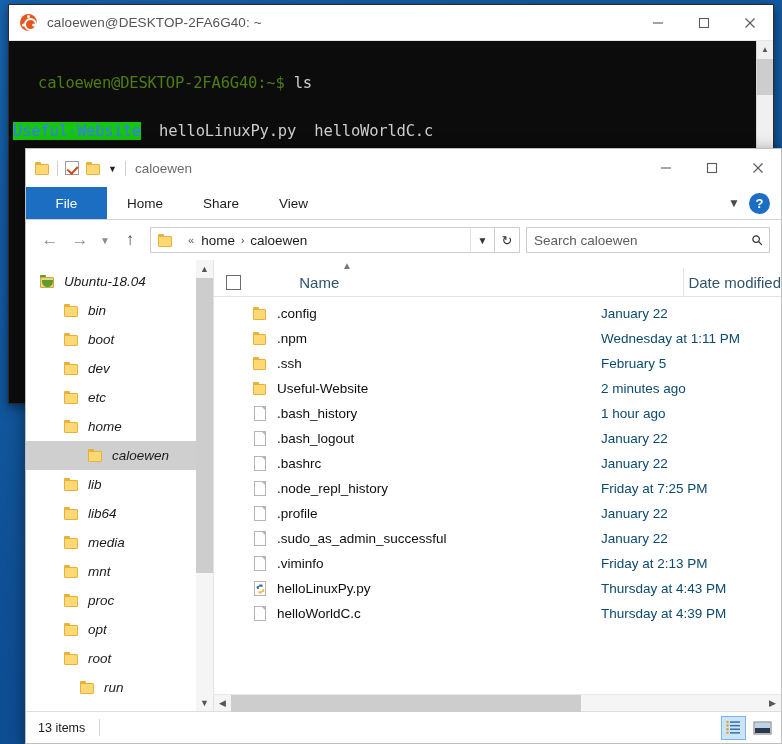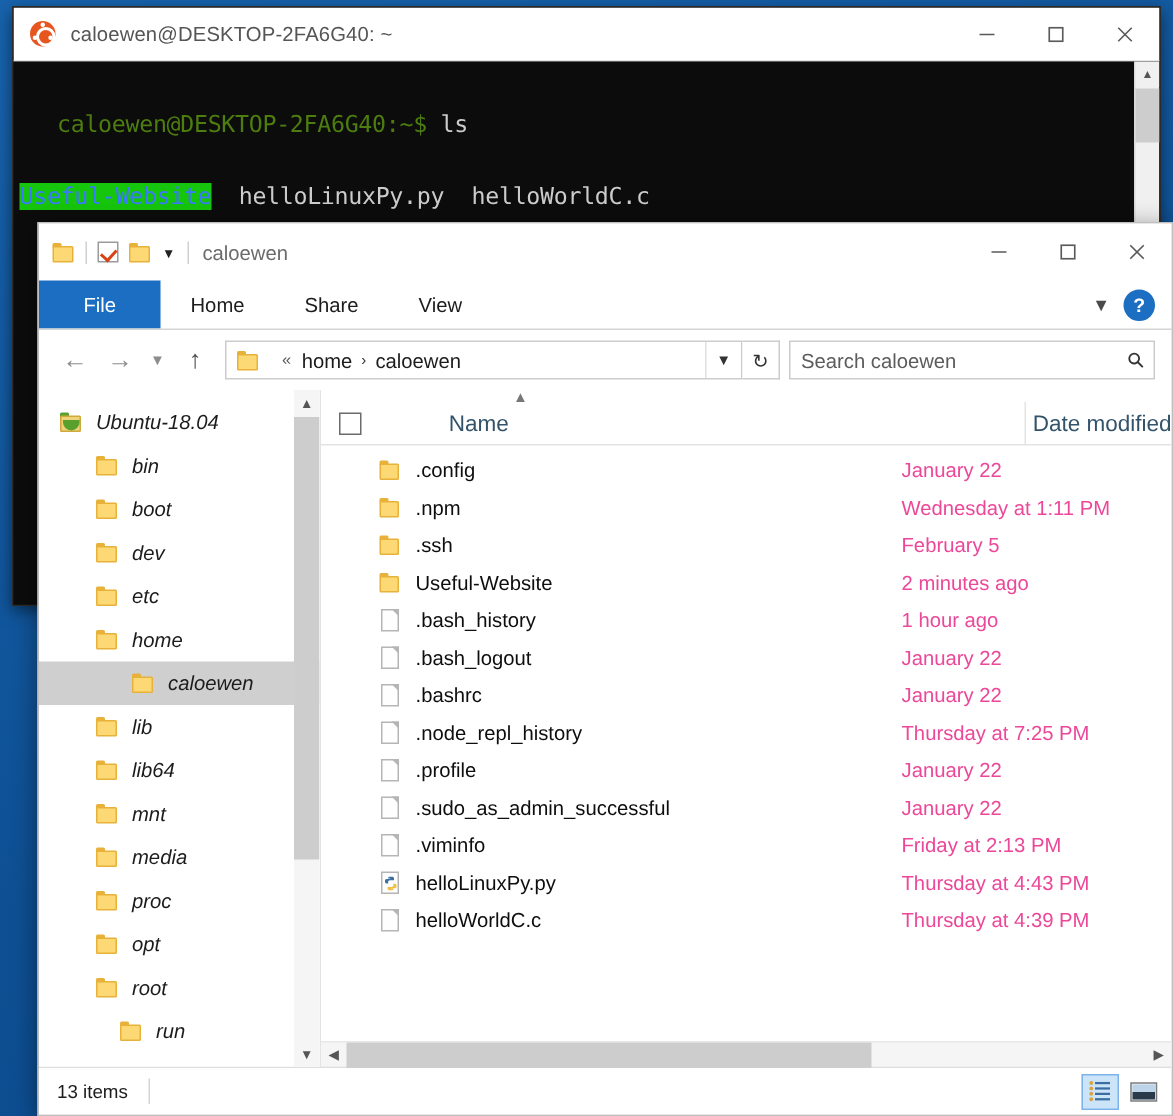--- a/index.html
+++ b/index.html
@@ -263,21 +263,21 @@
   #hdr-date { border-left: 1px solid #e3e3e3; height:100%;
      display:flex; align-items:center; }
 
   #rows { flex: 1 1 auto; overflow: hidden; padding-top: 4px; }
   .row {
     height: 25px; display: flex; align-items: center; font-size: 13.5px;
     color: #0e0e0e;
   }
   .row-namecell { width: 383px; display: flex; align-items: center;
     padding-left: 38px; }
-  .row-date { color: #ec4899; padding-left: 4px; }
+  .row-date { color: #0c4a6e; padding-left: 4px; }
   .f-ico { width: 16px; height: 15px; position: relative; margin-right: 9px;
     flex: 0 0 auto; }
   .f-ico.folder .tab {
     position: absolute; left: 1px; top: 1px; width: 6px; height: 3px;
     background: #e8b23a; border-radius: 1px 1px 0 0;
   }
   .f-ico.folder .body {
     position: absolute; left: 1px; top: 3px; width: 13px; height: 11px;
     background: #fcd975; border: 1px solid #e8b23a; border-radius: 1px;
   }
@@ -502,28 +502,28 @@
                 <span class="tab"></span>
                 <span class="body"></span>
               </span>
               <span>lib64</span>
             </div>
             <div class="nav-item" style="padding-left: 38px;">
               <span class="nav-ico">
                 <span class="tab"></span>
                 <span class="body"></span>
               </span>
+              <span>media</span>
+            </div>
+            <div class="nav-item" style="padding-left: 38px;">
+              <span class="nav-ico">
+                <span class="tab"></span>
+                <span class="body"></span>
+              </span>
               <span>mnt</span>
-            </div>
-            <div class="nav-item" style="padding-left: 38px;">
-              <span class="nav-ico">
-                <span class="tab"></span>
-                <span class="body"></span>
-              </span>
-              <span>media</span>
             </div>
             <div class="nav-item" style="padding-left: 38px;">
               <span class="nav-ico">
                 <span class="tab"></span>
                 <span class="body"></span>
               </span>
               <span>proc</span>
             </div>
             <div class="nav-item" style="padding-left: 38px;">
               <span class="nav-ico">
@@ -633,21 +633,21 @@
               </div>
               <div class="row-date">January 22</div>
             </div>
             <div class="row">
               <div class="row-namecell">
                 <span class="f-ico file">
                   <span class="body"></span>
                 </span>
                 <span>.node_repl_history</span>
               </div>
-              <div class="row-date">Thursday at 7:25 PM</div>
+              <div class="row-date">Friday at 7:25 PM</div>
             </div>
             <div class="row">
               <div class="row-namecell">
                 <span class="f-ico file">
                   <span class="body"></span>
                 </span>
                 <span>.profile</span>
               </div>
               <div class="row-date">January 22</div>
             </div>

